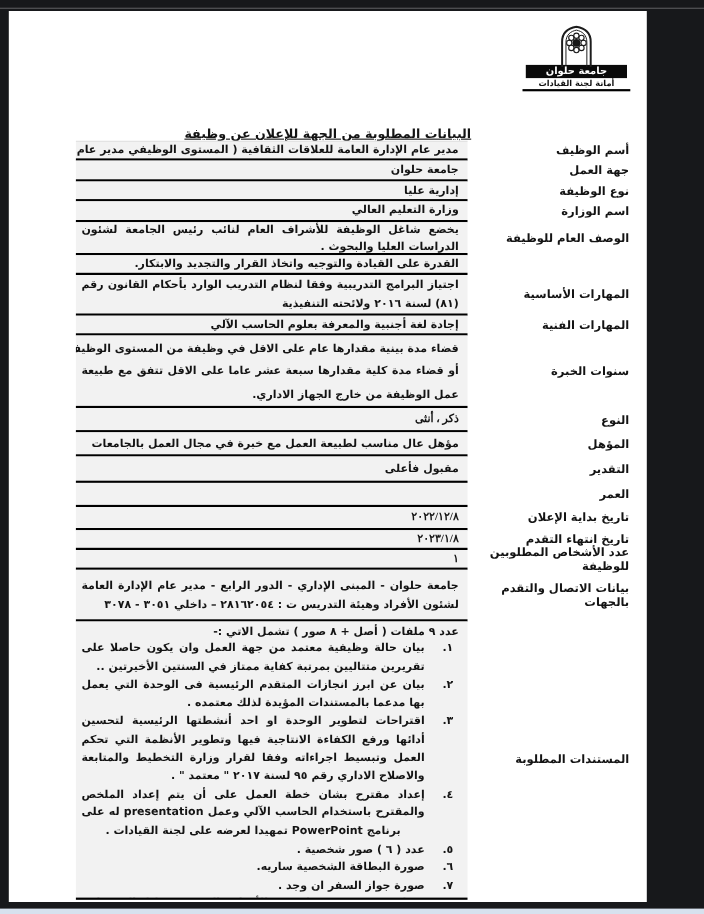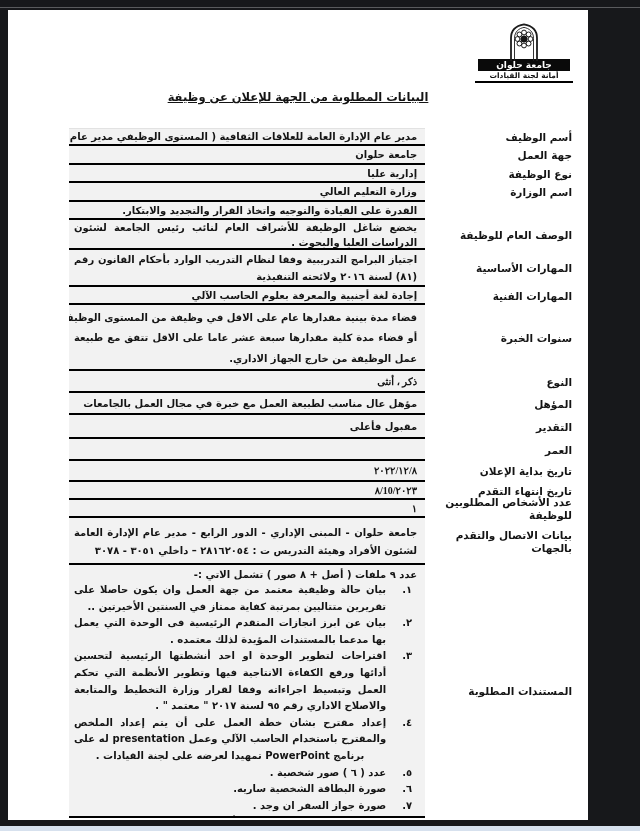--- a/index.html
+++ b/index.html
@@ -21,21 +21,21 @@
   .logo-band{
     background:#0a0a0a;color:#ffffff;width:92px;margin:-2px auto 0 auto;
     font-size:9px;line-height:12px;height:12px;letter-spacing:0.5px;
   }
   .logo-caption{
     width:98px;margin:0 auto;font-size:7.5px;line-height:9px;
     border-bottom:2px solid #000;padding-bottom:1px;color:#111;
   }
   
   .doc-title{
-    position:absolute;top:80px;left:0;width:100%;text-align:center;
+    position:absolute;top:104px;left:0;width:100%;text-align:center;
     font-size:11.5px;text-decoration:underline;
   }
   
   .form-table{position:absolute;top:118px;right:8px;width:558px;}
   .trow{display:flex;direction:rtl;}
   .lbl{
     width:169px;box-sizing:border-box;padding-right:8px;
     display:flex;align-items:center;justify-content:flex-start;
     font-size:10.5px;text-align:right;line-height:13px;
   }
@@ -112,31 +112,31 @@
         </div>
     </div>
 
     <div class="trow" style="height:19px">
       <div class="lbl">اسم الوزارة</div>
       <div class="val c1">
           <p class="nw">وزارة التعليم العالي</p>
         </div>
     </div>
 
-    <div class="trow" style="height:18px">
-      <div class="lbl"></div>
-      <div class="val c1">
-          <p class="nw">القدرة على القيادة والتوجيه واتخاذ القرار والتجديد والابتكار.</p>
-        </div>
-    </div>
-
     <div class="trow" style="height:30px">
       <div class="lbl">الوصف العام للوظيفة</div>
       <div class="val" style="padding-top:1px">
           <p style="line-height:14.5px">يخضع شاغل الوظيفة للأشراف العام لنائب رئيس الجامعة لشئون الدراسات العليا والبحوث .</p>
+        </div>
+    </div>
+
+    <div class="trow" style="height:18px">
+      <div class="lbl"></div>
+      <div class="val c1">
+          <p class="nw">القدرة على القيادة والتوجيه واتخاذ القرار والتجديد والابتكار.</p>
         </div>
     </div>
 
     <div class="trow" style="height:37px">
       <div class="lbl">المهارات الأساسية</div>
       <div class="val" style="padding-top:1px">
           <p style="line-height:17px">اجتياز البرامج التدريبية وفقا لنظام التدريب الوارد بأحكام القانون رقم (٨١) لسنة ٢٠١٦ ولائحته التنفيذية</p>
         </div>
     </div>
 
@@ -186,21 +186,21 @@
     <div class="trow" style="height:21px">
       <div class="lbl">تاريخ بداية الإعلان</div>
       <div class="val c1">
           <p class="nw ind">٢٠٢٢/١٢/٨</p>
         </div>
     </div>
 
     <div class="trow" style="height:18px">
       <div class="lbl">تاريخ انتهاء التقدم</div>
       <div class="val c1">
-          <p class="nw ind">٢٠٢٣/10/٨</p>
+          <p class="nw ind">٢٠٢٣/١/٨</p>
         </div>
     </div>
 
     <div class="trow" style="height:18px">
       <div class="lbl">عدد الأشخاص المطلوبين للوظيفة</div>
       <div class="val c1">
           <p class="nw ind">١</p>
         </div>
     </div>
 

